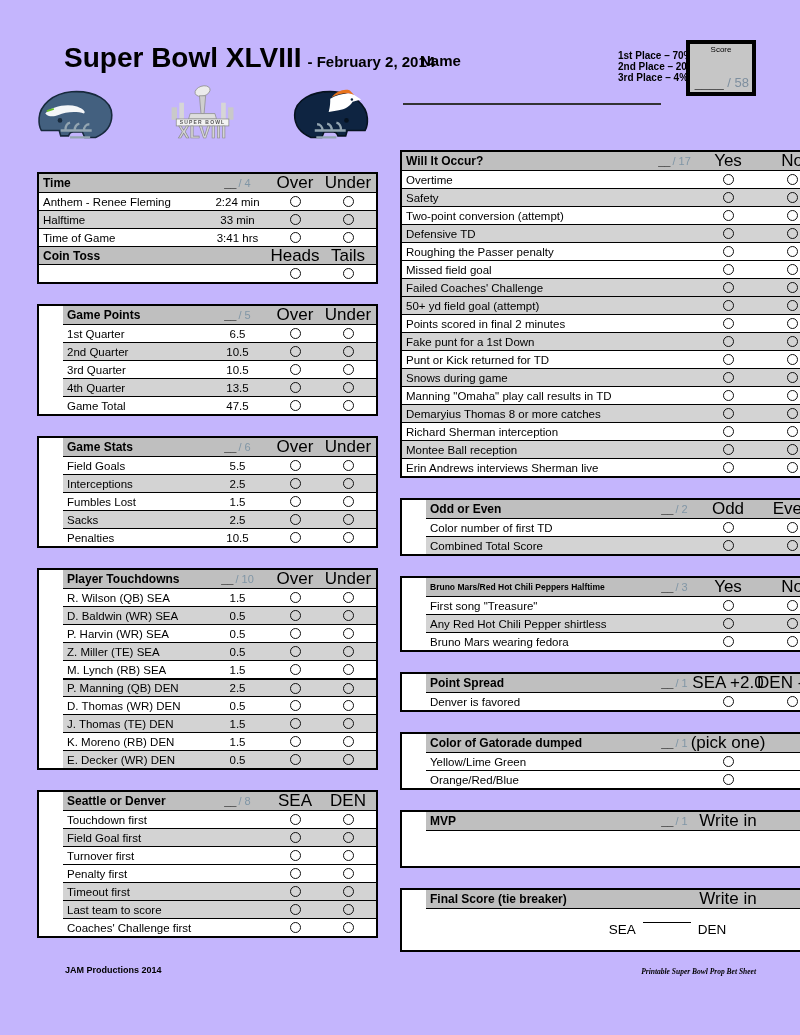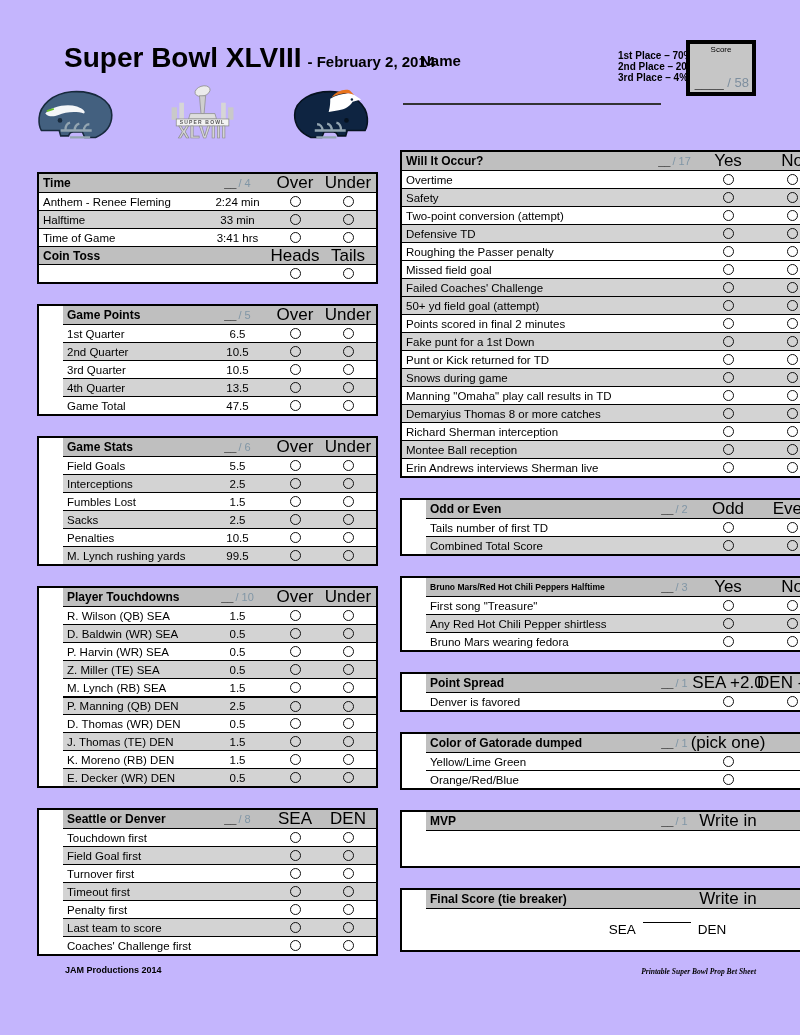--- a/index.html
+++ b/index.html
@@ -297,30 +297,20 @@
         <div class="trow">
           <div class="c-label">Penalties</div>
           <div class="c-val">10.5</div>
           <div class="c-a">
             <span class="circle"></span>
           </div>
           <div class="c-b">
             <span class="circle"></span>
           </div>
         </div>
-        <div class="trow shade">
-          <div class="c-label">M. Lynch rushing yards</div>
-          <div class="c-val">99.5</div>
-          <div class="c-a">
-            <span class="circle"></span>
-          </div>
-          <div class="c-b">
-            <span class="circle"></span>
-          </div>
-        </div>
       </div>
       <div class="tgroup">
         <div class="trow thead">
           <div class="c-label t-title">Player Touchdowns</div>
           <div class="c-val c-score">
             <span class="s-blank">__</span>
             <span class="s-max">/ 10</span>
           </div>
           <div class="c-a c-colhead">Over</div>
           <div class="c-b c-colhead">Under</div>
@@ -459,32 +449,32 @@
         <div class="trow">
           <div class="c-label">Turnover first</div>
           <div class="c-val"></div>
           <div class="c-a">
             <span class="circle"></span>
           </div>
           <div class="c-b">
             <span class="circle"></span>
           </div>
         </div>
+        <div class="trow">
+          <div class="c-label">Penalty first</div>
+          <div class="c-val"></div>
+          <div class="c-a">
+            <span class="circle"></span>
+          </div>
+          <div class="c-b">
+            <span class="circle"></span>
+          </div>
+        </div>
         <div class="trow shade">
           <div class="c-label">Timeout first</div>
-          <div class="c-val"></div>
-          <div class="c-a">
-            <span class="circle"></span>
-          </div>
-          <div class="c-b">
-            <span class="circle"></span>
-          </div>
-        </div>
-        <div class="trow">
-          <div class="c-label">Penalty first</div>
           <div class="c-val"></div>
           <div class="c-a">
             <span class="circle"></span>
           </div>
           <div class="c-b">
             <span class="circle"></span>
           </div>
         </div>
         <div class="trow shade">
           <div class="c-label">Last team to score</div>
@@ -694,21 +684,21 @@
         <div class="trow thead">
           <div class="c-label t-title">Odd or Even</div>
           <div class="c-val c-score">
             <span class="s-blank">__</span>
             <span class="s-max">/ 2</span>
           </div>
           <div class="c-a c-colhead">Odd</div>
           <div class="c-b c-colhead">Even</div>
         </div>
         <div class="trow">
-          <div class="c-label">Tails number of first TD</div>
+          <div class="c-label">Color number of first TD</div>
           <div class="c-val"></div>
           <div class="c-a">
             <span class="circle"></span>
           </div>
           <div class="c-b">
             <span class="circle"></span>
           </div>
         </div>
         <div class="trow shade">
           <div class="c-label">Combined Total Score</div>

